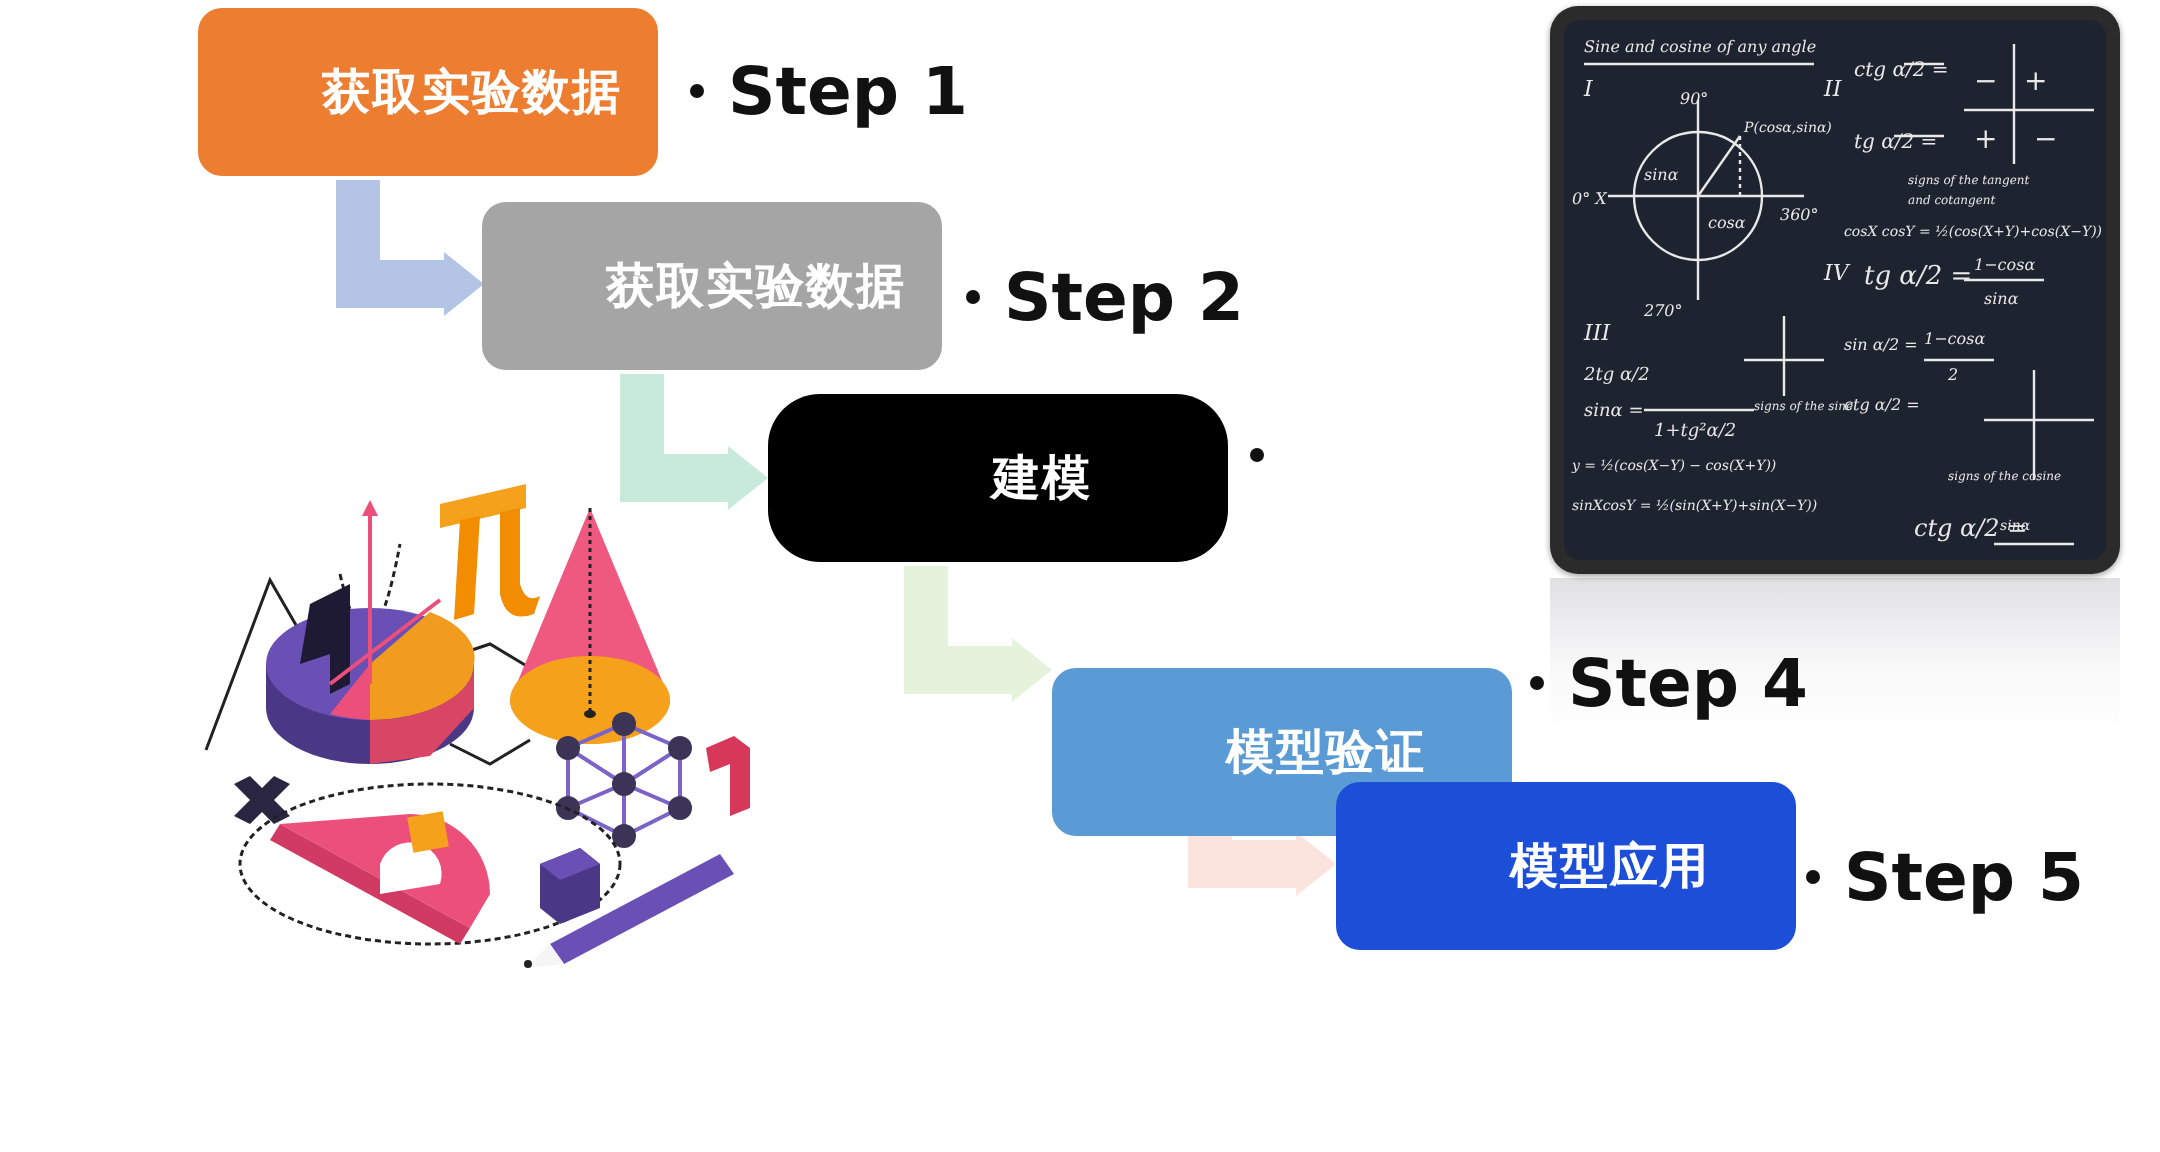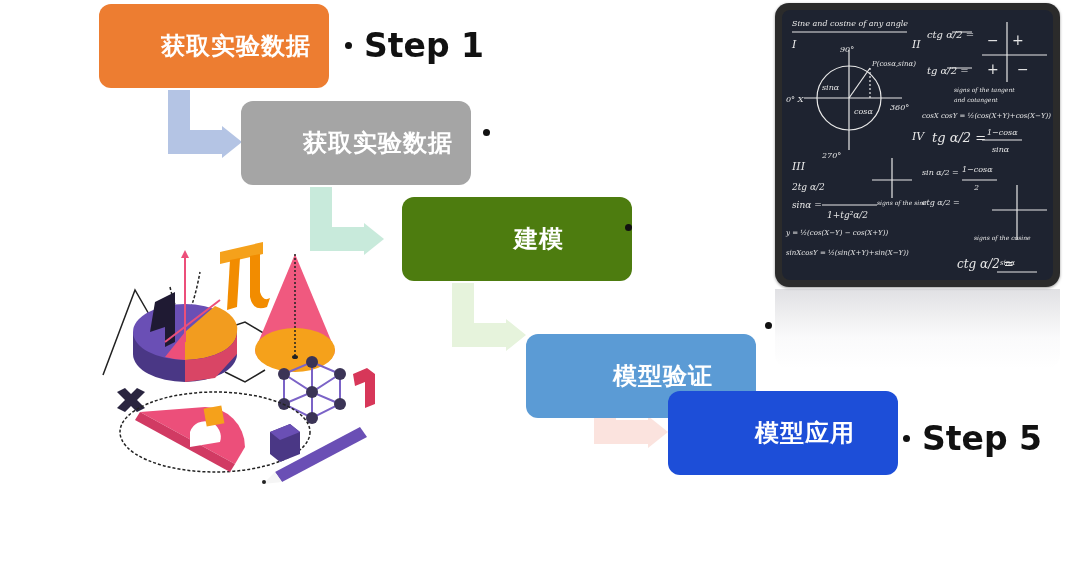--- a/index.html
+++ b/index.html
@@ -98,23 +98,24 @@
 <div class="step-label" style="left:345px; top:26px;">
   <span class="bullet"></span>
   <span>Step 1</span>
 </div>
 
 <div class="step-box" style="left:241px; top:101px; background:#a5a5a5;">
   <span>获取实验数据</span>
 </div>
 <div class="step-label" style="left:483px; top:129px;">
   <span class="bullet"></span>
-</div>
-
-<div class="step-box" style="left:402px; top:197px; background:#4d7c0f;">
+  <span>Step 2</span>
+</div>
+
+<div class="step-box" style="left:384px; top:197px; background:#000000;border-radius:26px;">
   <span>建模</span>
 </div>
 <div class="step-label" style="left:625px; top:224px;">
   <span class="bullet"></span>
 </div>
 
 <div class="step-box" style="left:526px; top:294px; background:#5b9bd5;margin-top:40px;">
   <span>模型验证</span>
 </div>
 
@@ -193,20 +194,21 @@
         <text x="175" y="258" font-size="12">ctg α/2 =</text>
         <text x="218" y="255" font-size="7">sinα</text>
         <text x="192" y="230" font-size="6">signs of the cosine</text>
         <text x="95" y="195" font-size="6">signs of the sine</text>
       </g>
     </svg>
   </div>
 </div>
 <div class="step-label" style="left:765px; top:322px;">
   <span class="bullet"></span>
+  <span>Step 4</span>
 </div>
 
 <div class="illustration">
   <svg width="300" height="260" viewBox="0 0 300 260">
 
     <path d="M8 143 L40 58 L70 110" fill="none" stroke="#222" stroke-width="1.5"></path>
     <path d="M120 100 L150 90 L175 105" fill="none" stroke="#222" stroke-width="1.5"></path>
     <path d="M130 140 L150 150 L170 138" fill="none" stroke="#222" stroke-width="1.5"></path>
 
     <path d="M75 55 Q90 120 105 40" fill="none" stroke="#222" stroke-width="1.5" stroke-dasharray="3,2"></path>

